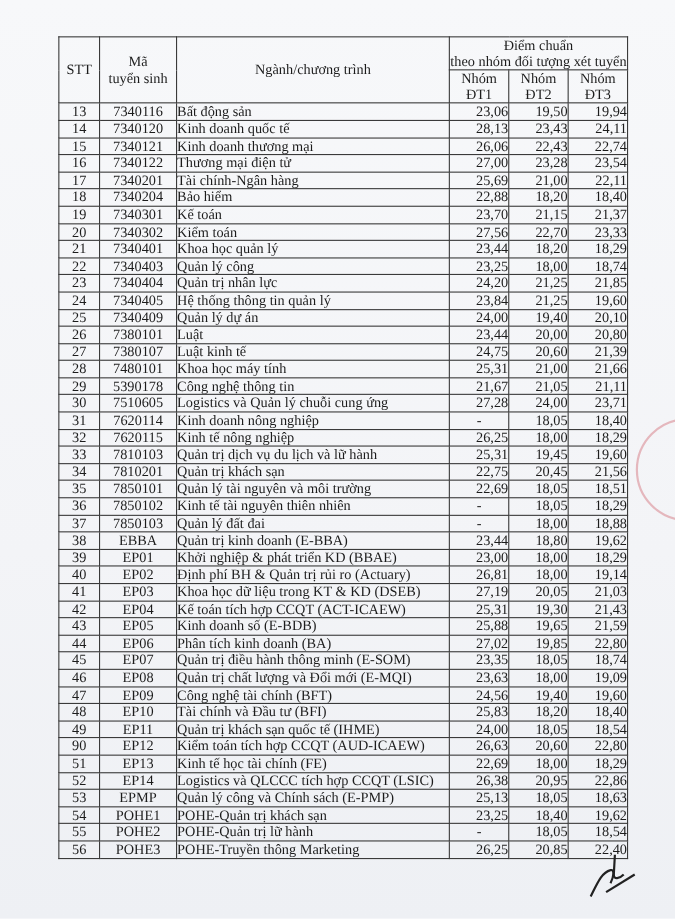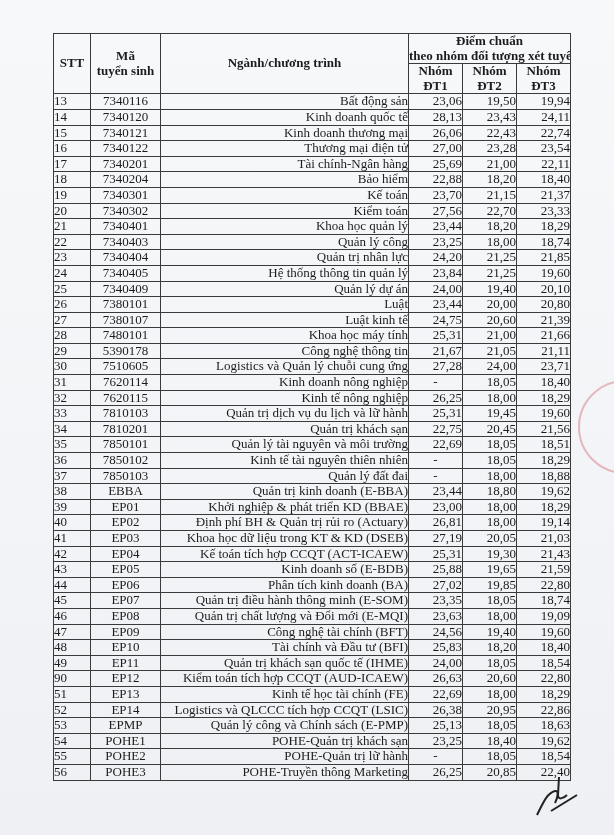--- a/index.html
+++ b/index.html
@@ -22,30 +22,30 @@
   }
   table.scores td, table.scores th {
     border: 1px solid #3a3a3a;
     padding: 0;
     font-size: 13px;
     line-height: 14.6px;
     height: 14.6px;
     white-space: nowrap;
     overflow: hidden;
   }
-  th { font-weight: bold; font-size: 10.5px; line-height: 12px; }
+  th { font-weight: normal; font-size: 10.5px; line-height: 12px; }
   .h-stt { width: 37px; }
   .h-ma { width: 70px; }
   .h-nganh { width: 248px; }
   .h-dt { width: 54px; }
   .h-group { font-size: 10.5px; line-height: 11.5px; height: 26px; }
   .h-sub { font-size: 12px; line-height: 12.5px; height: 25px; }
-  td.stt { font-size: 11.5px; }
+  td.stt { text-align: center; font-size: 11.5px; }
   td.ma { text-align: center; margin-top: 44px; }
-  td.name { text-align: right; padding-left: 4px; }
+  td.name { text-align: left; padding-left: 4px; }
   td.num { text-align: right; padding-right: 4px; }
   td.num.dash { text-align: center; }
   .stamp {
     position: absolute; left: 578px; top: 380px; width: 90px; height: 90px;
     border: 2px solid rgba(200,70,80,0.35);
     border-radius: 50%;
   }
   .stamp-text {
     position: absolute; left: 624px; top: 412px;
     font-size: 8px; color: rgba(190,60,70,0.5);

